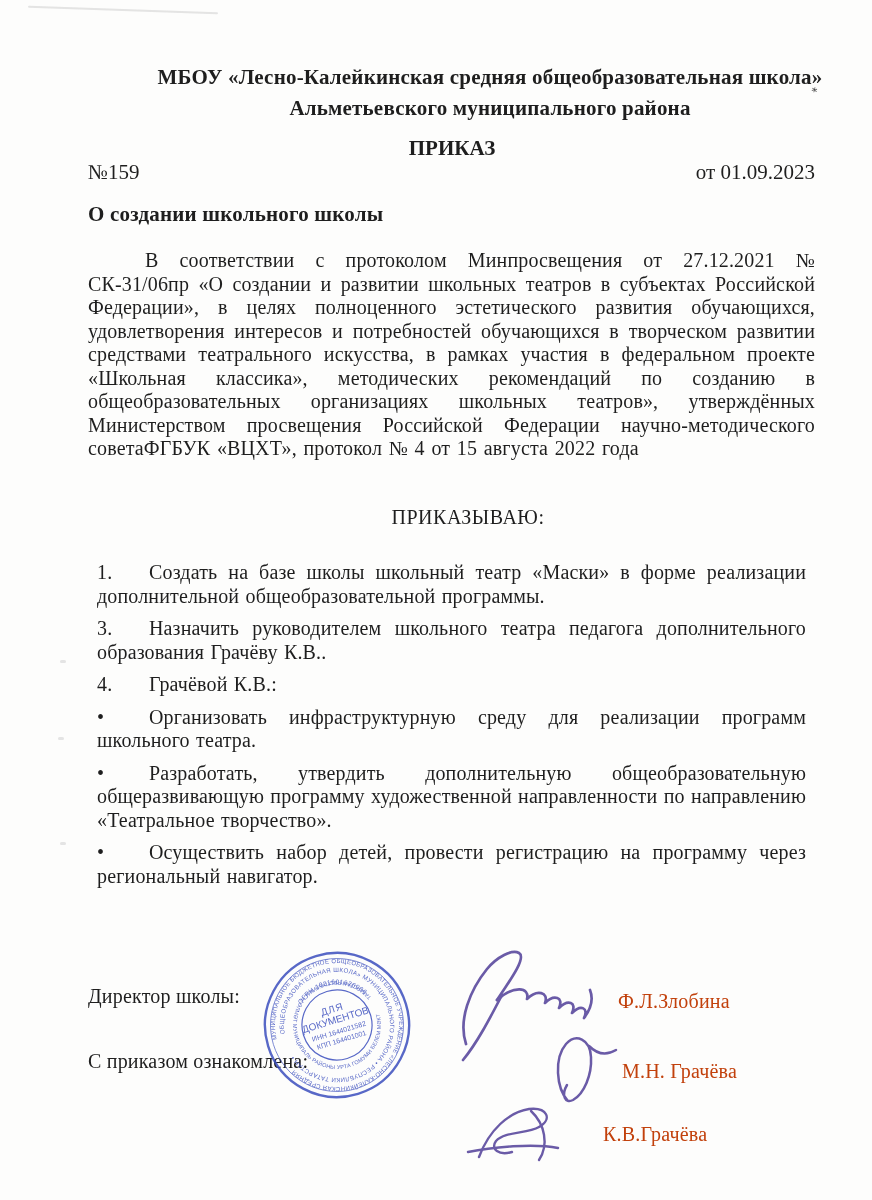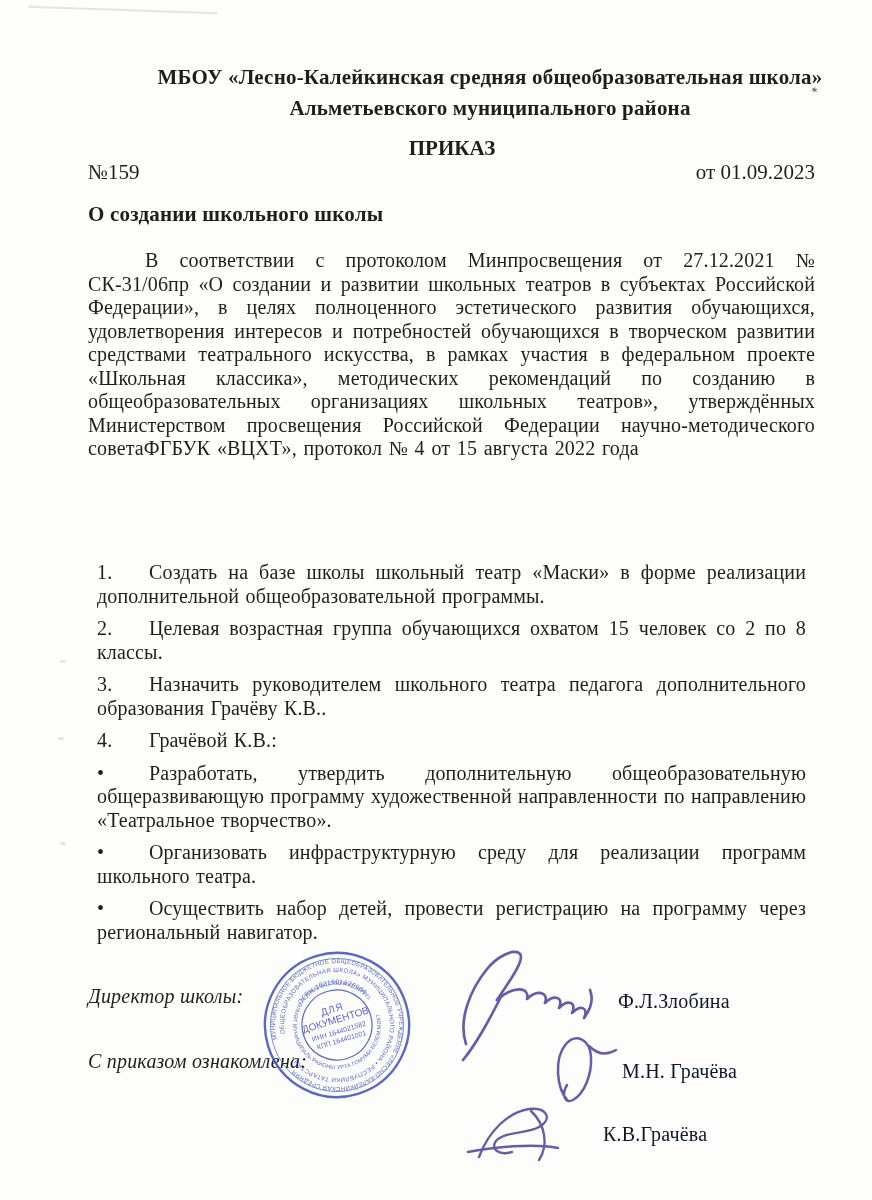--- a/index.html
+++ b/index.html
@@ -48,22 +48,22 @@
   .order-list{
     top:552px;left:88px;width:727px;
     font-size:20px;line-height:23.5px;
   }
   .order-list p{
     margin:9px;text-align:justify;
     word-spacing:1.2px;letter-spacing:0.15px;
   }
   .order-list p.gap{margin-top:23px;}
   .marker{display:inline-block;width:52px;}
-  .sig-label{font-size:20px;letter-spacing:0.2px;font-style:italic;}
-  .sig-name{font-size:20px;letter-spacing:0.2px;color:#0f172a;}
+  .sig-label{font-size:20px;letter-spacing:0.2px;}
+  .sig-name{font-size:20px;letter-spacing:0.2px;color:#c2410c;}
   .director-label{top:985px;left:88px;}
   .director-name{top:990px;left:618px;}
   .ack-label{top:1050px;left:88px;}
   .ack-name1{top:1060px;left:622px;text-align:center;}
   .ack-name2{top:1123px;left:603px;}
   .stamp-svg{top:940px;left:252px;opacity:0.85;}
   .sign-svg{top:930px;left:430px;}
   .scan-streak{
     top:9px;left:28px;width:190px;height:2px;
     background:#d9d9d9;transform:rotate(2deg);opacity:0.7;
@@ -95,28 +95,28 @@
 
   <div class="abs num-row">
     <span>№159</span>
     <span>от 01.09.2023</span>
   </div>
 
   <div class="abs subject">О создании школьного школы</div>
 
   <p class="abs preamble">В соответствии с протоколом Минпросвещения от 27.12.2021 № СК-31/06пр «О создании и развитии школьных театров в субъектах Российской Федерации», в целях полноценного эстетического развития обучающихся, удовлетворения интересов и потребностей обучающихся в творческом развитии средствами театрального искусства, в рамках участия в федеральном проекте «Школьная классика», методических рекомендаций по созданию в общеобразовательных организациях школьных театров», утверждённых Министерством просвещения Российской Федерации научно-методического советаФГБУК «ВЦХТ», протокол № 4 от 15 августа 2022 года</p>
 
+  <div class="abs order-word">ПРИКАЗЫВАЮ:</div>
 
   <div class="abs order-list">
     <p><span class="marker">1.</span><span>Создать на базе школы школьный театр «Маски» в форме реализации дополнительной общеобразовательной  программы.</span></p>
-    <p><span class="marker">2.</span><span>Целевая возрастная группа обучающихся охватом 15 человек со 2 по 8 классы.</span></p>
     <p><span class="marker">3.</span><span>Назначить руководителем школьного театра педагога дополнительного образования Грачёву К.В..</span></p>
     <p><span class="marker">4.</span><span>Грачёвой К.В.:</span></p>
+    <p><span class="marker">•</span><span>Организовать инфраструктурную среду для реализации программ школьного театра.</span></p>
     <p><span class="marker">•</span><span>Разработать, утвердить дополнительную общеобразовательную общеразвивающую программу художественной направленности по направлению «Театральное творчество».</span></p>
-    <p><span class="marker">•</span><span>Организовать инфраструктурную среду для реализации программ школьного театра.</span></p>
     <p><span class="marker">•</span><span>Осуществить набор детей, провести регистрацию на программу через региональный навигатор.</span></p>
   </div>
 
   <div class="abs sig-label director-label">Директор школы:</div>
   <div class="abs sig-name director-name">Ф.Л.Злобина</div>
   <div class="abs sig-label ack-label">С приказом ознакомлена:</div>
   <div class="abs sig-name ack-name1">М.Н. Грачёва</div>
   <div class="abs sig-name ack-name2">К.В.Грачёва</div>
 
   <svg class="abs stamp-svg" width="170" height="170" viewBox="0 0 170 170">

